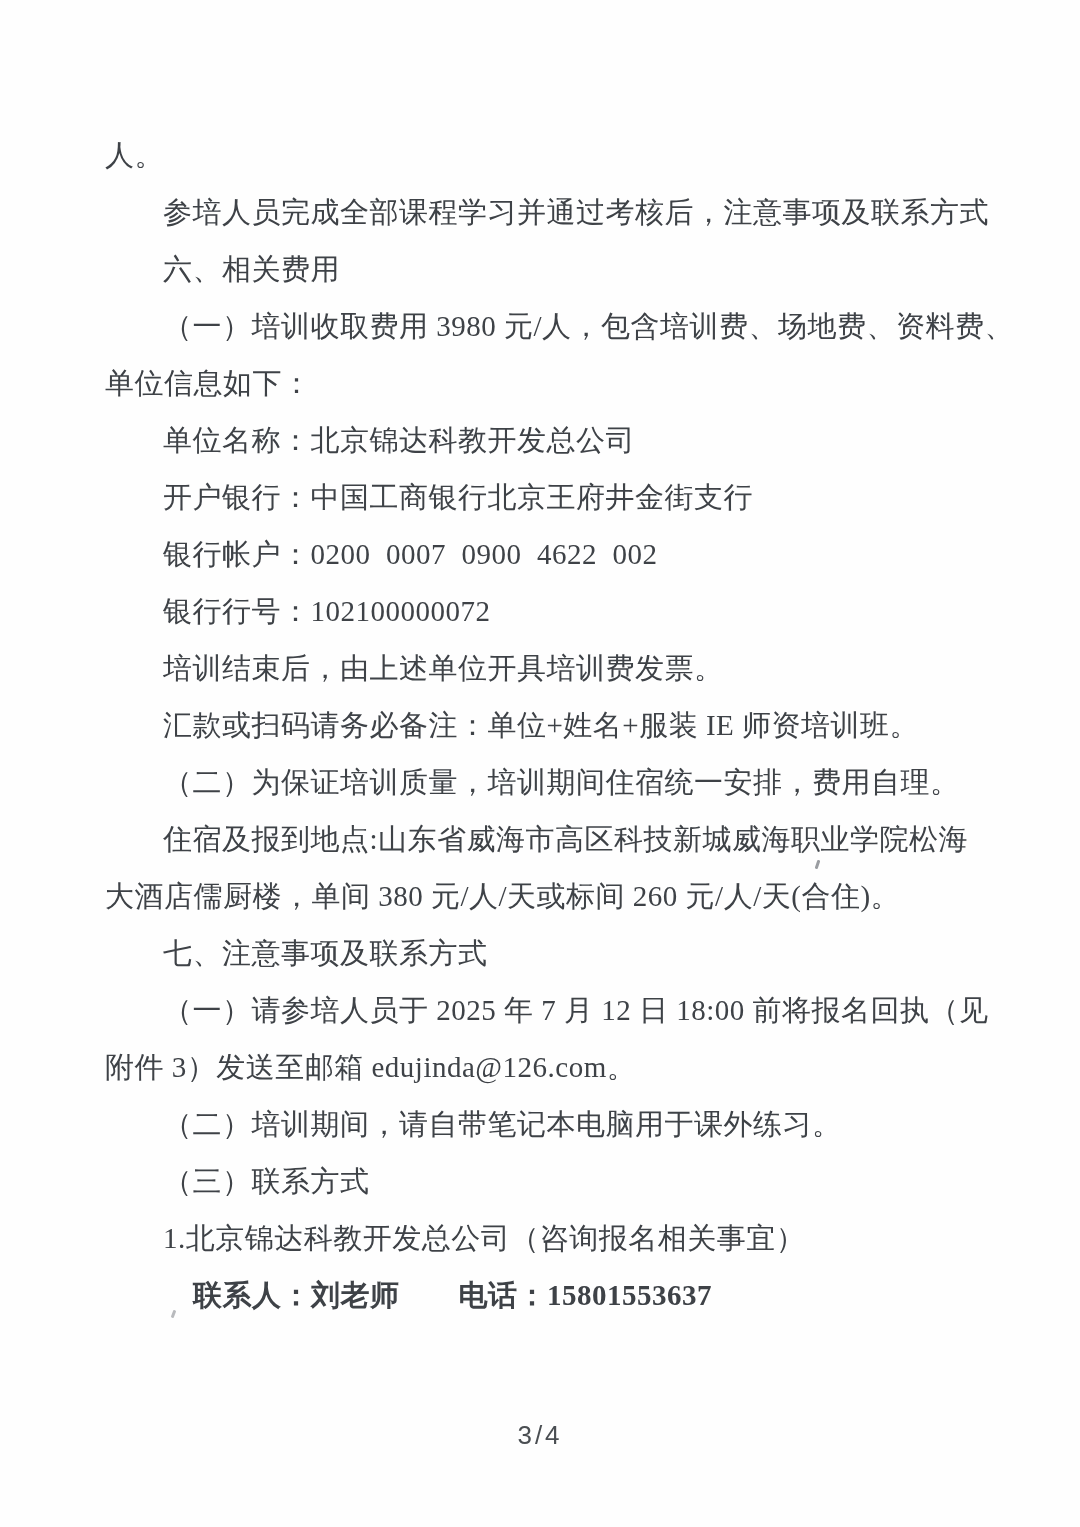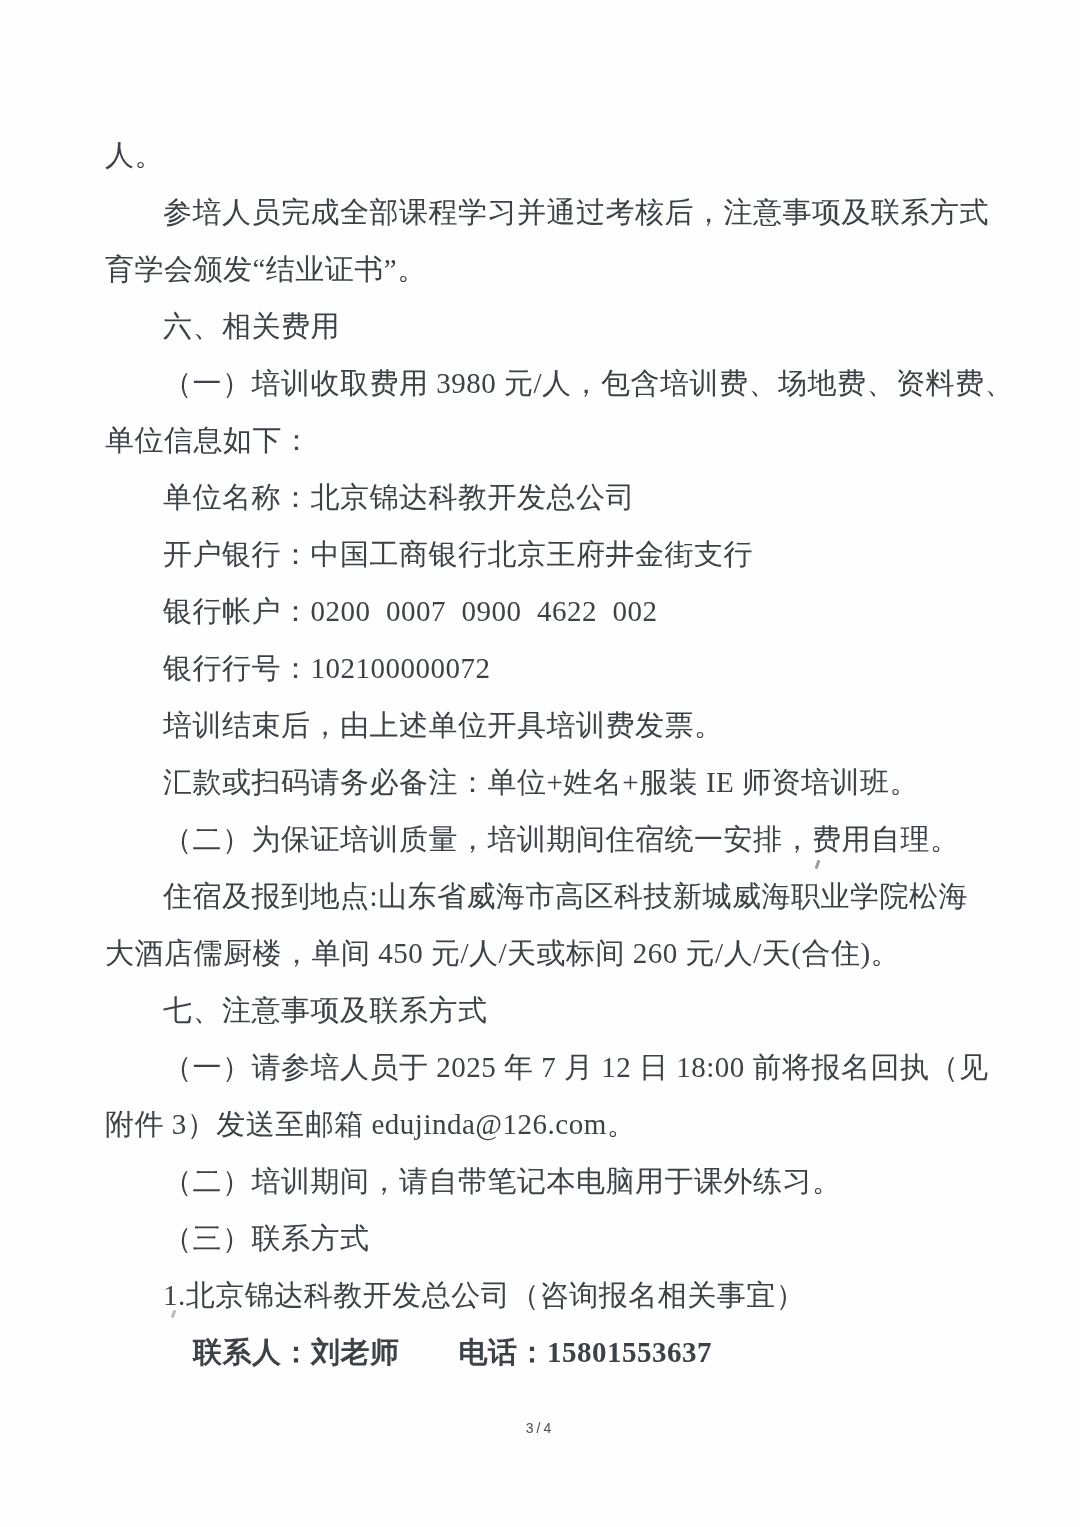--- a/index.html
+++ b/index.html
@@ -32,52 +32,51 @@
   .indent-0 { padding-left: 0; }
   .indent-2 { padding-left: 58px; }
   .indent-3 { padding-left: 88px; font-weight: bold; }
   .footer {
     position: absolute;
     top: 1420px;
     left: 0;
     width: 100%;
     text-align: center;
     font-family: "Liberation Sans", "DejaVu Sans", sans-serif;
-    font-size: 14px;
+    font-size: 26px;
     color: #4a4e52;
     letter-spacing: 3px;
   }
   .speck {
     position: absolute;
     background: #9a9da1;
     border-radius: 1px;
   }
   .speck-1 { left: 816px; top: 860px; width: 3px; height: 9px; transform: rotate(18deg); }
   .speck-2 { left: 172px; top: 1310px; width: 3px; height: 8px; transform: rotate(20deg); opacity: 0.7; }
 </style>
 </head>
 <body>
 
 <div class="page">
   <div class="content">
     <div class="line indent-0">人。</div>
     <div class="line indent-2">参培人员完成全部课程学习并通过考核后，注意事项及联系方式</div>
-    <div class="line indent-0">育学会颁发“结业证书”。</div>
     <div class="line indent-2">六、相关费用</div>
     <div class="line indent-2">（一）培训收取费用 3980 元/人，包含培训费、场地费、资料费、</div>
     <div class="line indent-0">单位信息如下：</div>
     <div class="line indent-2">单位名称：北京锦达科教开发总公司</div>
     <div class="line indent-2">开户银行：中国工商银行北京王府井金街支行</div>
     <div class="line indent-2">银行帐户：0200  0007  0900  4622  002</div>
     <div class="line indent-2">银行行号：102100000072</div>
     <div class="line indent-2">培训结束后，由上述单位开具培训费发票。</div>
     <div class="line indent-2">汇款或扫码请务必备注：单位+姓名+服装 IE 师资培训班。</div>
     <div class="line indent-2">（二）为保证培训质量，培训期间住宿统一安排，费用自理。</div>
     <div class="line indent-2">住宿及报到地点:山东省威海市高区科技新城威海职业学院松海</div>
-    <div class="line indent-0">大酒店儒厨楼，单间 450 元/人/天或标间 260 元/人/天(合住)。</div>
+    <div class="line indent-0">大酒店儒厨楼，单间 380 元/人/天或标间 260 元/人/天(合住)。</div>
     <div class="line indent-2">七、注意事项及联系方式</div>
     <div class="line indent-2">（一）请参培人员于 2025 年 7 月 12 日 18:00 前将报名回执（见</div>
     <div class="line indent-0">附件 3）发送至邮箱 edujinda@126.com。</div>
     <div class="line indent-2">（二）培训期间，请自带笔记本电脑用于课外练习。</div>
     <div class="line indent-2">（三）联系方式</div>
     <div class="line indent-2">1.北京锦达科教开发总公司（咨询报名相关事宜）</div>
     <div class="line indent-3">联系人：刘老师　　电话：15801553637</div>
   </div>
 
   <div class="footer">3/4</div>

